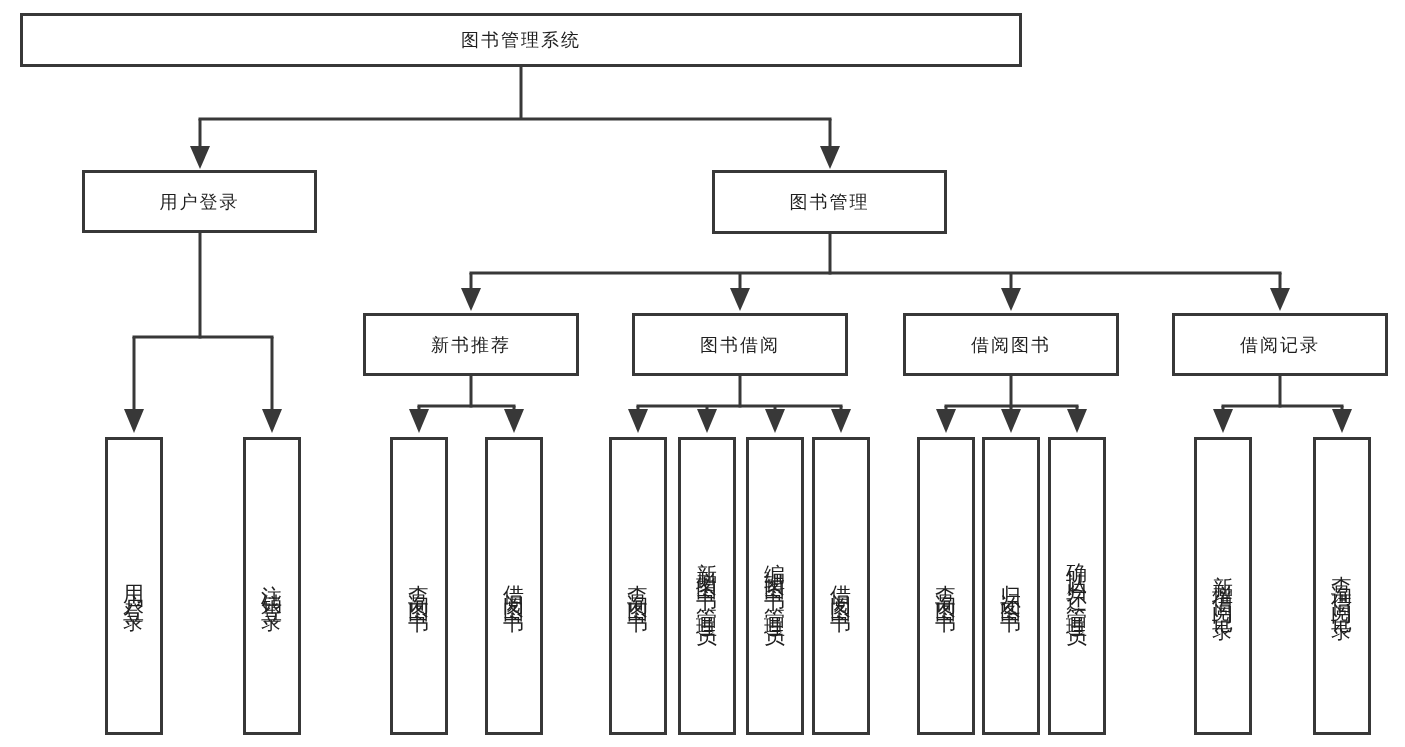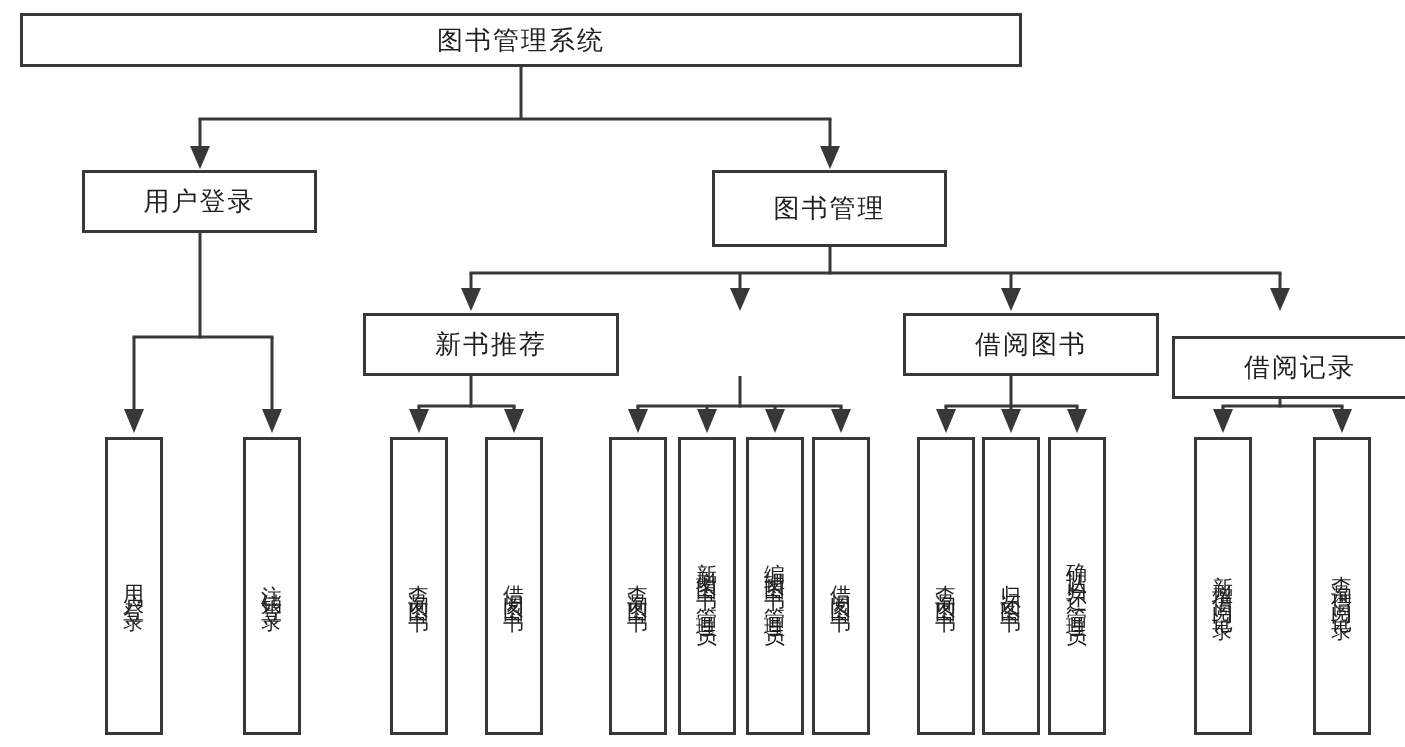--- a/index.html
+++ b/index.html
@@ -31,34 +31,34 @@
   .node {
     position: absolute;
     border: 3px solid var(--line);
     background: var(--background);
     display: flex;
     align-items: center;
     justify-content: center;
     color: var(--text);
   }
   .node .lbl {
-    font-size: 26px;
+    font-size: 18px;
     letter-spacing: 2px;
     white-space: nowrap;
     color: var(--text);
   }
 
   .root-node  { left: 20px;  top: 13px;  width: 1002px; height: 54px; }
   .lvl2-a     { left: 82px;  top: 170px; width: 235px;  height: 63px; }
-  .lvl2-b     { left: 712px; top: 170px; width: 235px;  height: 77px; }
-  .lvl3       { top: 313px;  width: 256px; height: 63px; }
+  .lvl2-b     { left: 712px; top: 170px; width: 235px;  height: 64px; }
+  .lvl3       { top: 313px;  width: 216px; height: 63px; }
   .lvl3-1 { left: 363px; }
   .lvl3-2 { left: 632px; }
   .lvl3-3 { left: 903px; }
-  .lvl3-4 { left: 1172px; margin-top: 23px; }
+  .lvl3-4 { left: 1172px; }
 
   .leaf {
     position: absolute;
     top: 437px;
     width: 58px;
     height: 298px;
     border: 3px solid var(--line);
     background: var(--background);
     display: flex;
     align-items: center;
@@ -171,20 +171,23 @@
   <div class="node lvl2-a">
     <span class="lbl">用户登录</span>
   </div>
   <div class="node lvl2-b">
     <span class="lbl">图书管理</span>
   </div>
 
   <div class="node lvl3 lvl3-1">
     <span class="lbl">新书推荐</span>
   </div>
+  <div class="node lvl3 lvl3-2">
+    <span class="lbl">图书借阅</span>
+  </div>
   <div class="node lvl3 lvl3-3">
     <span class="lbl">借阅图书</span>
   </div>
   <div class="node lvl3 lvl3-4">
     <span class="lbl">借阅记录</span>
   </div>
 
   <div class="leaf leaf-1">
     <span class="vtext">用户登录</span>
   </div>

